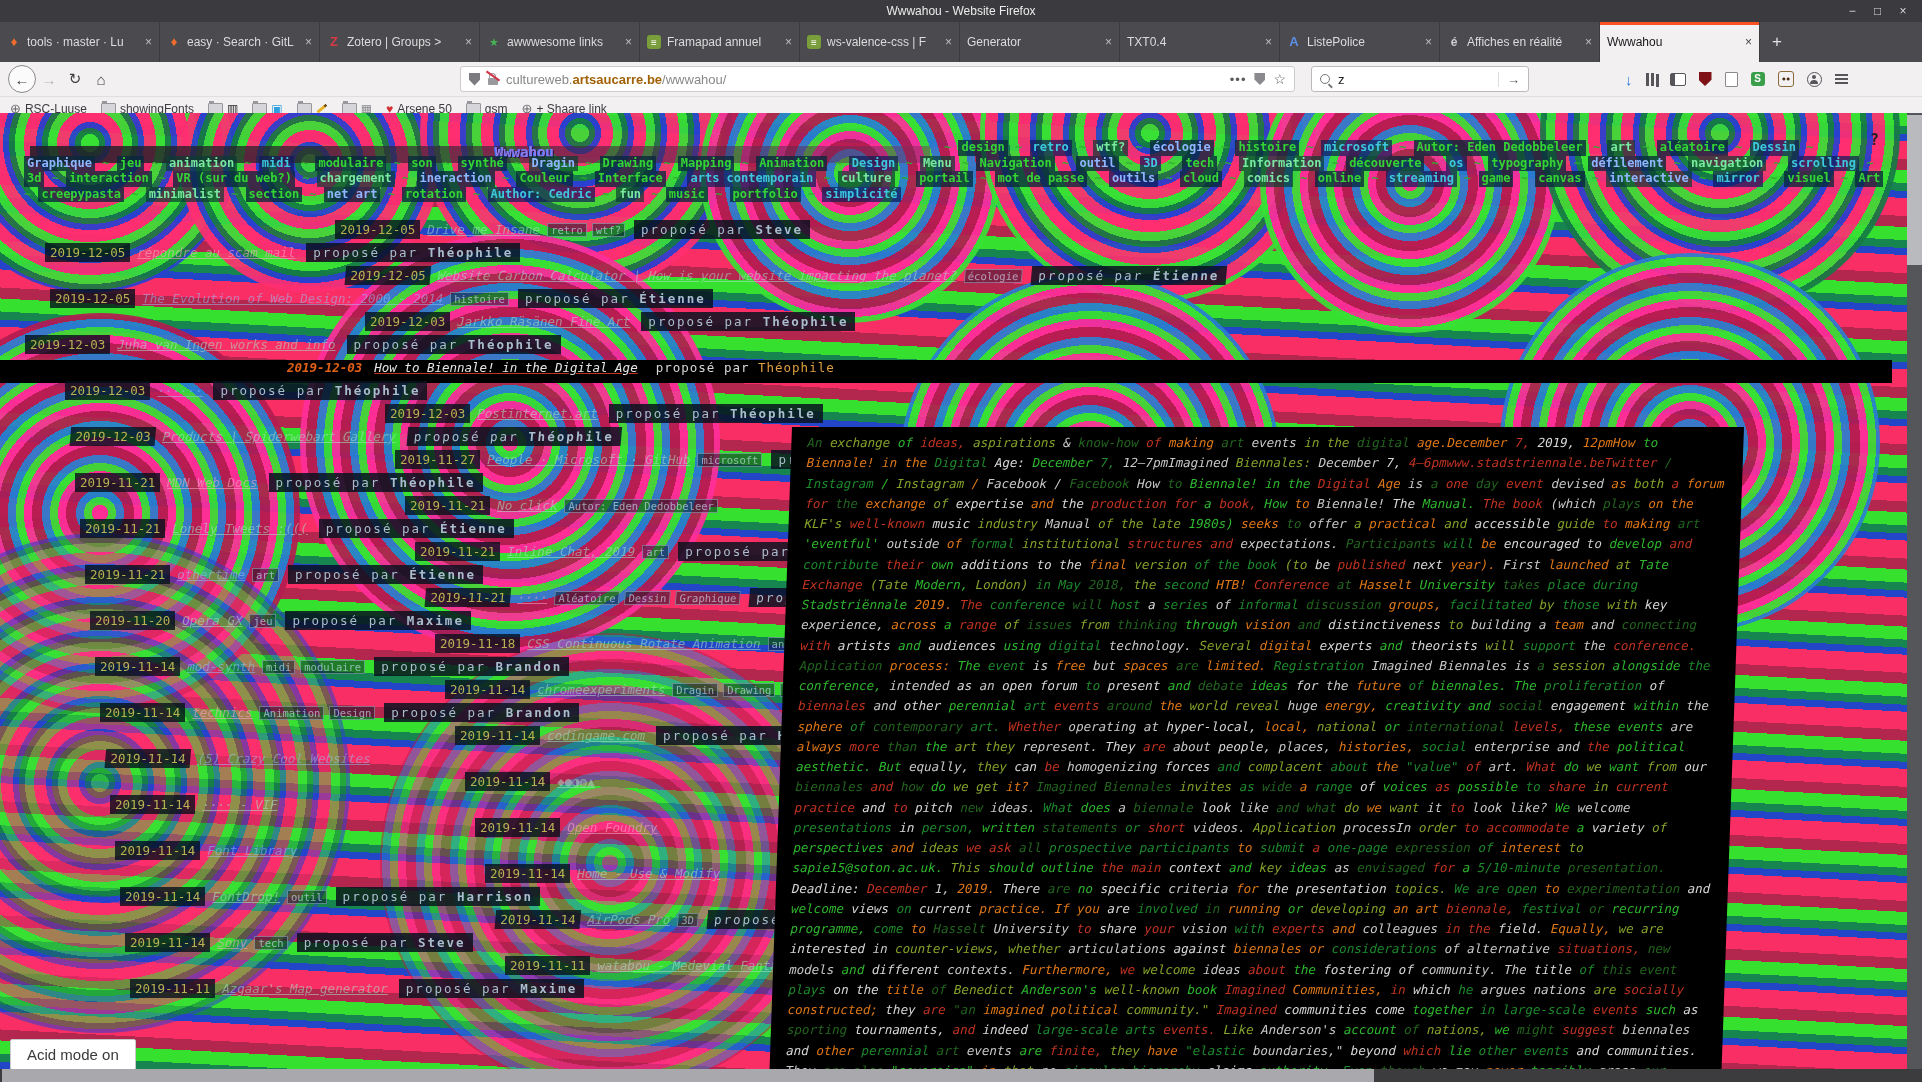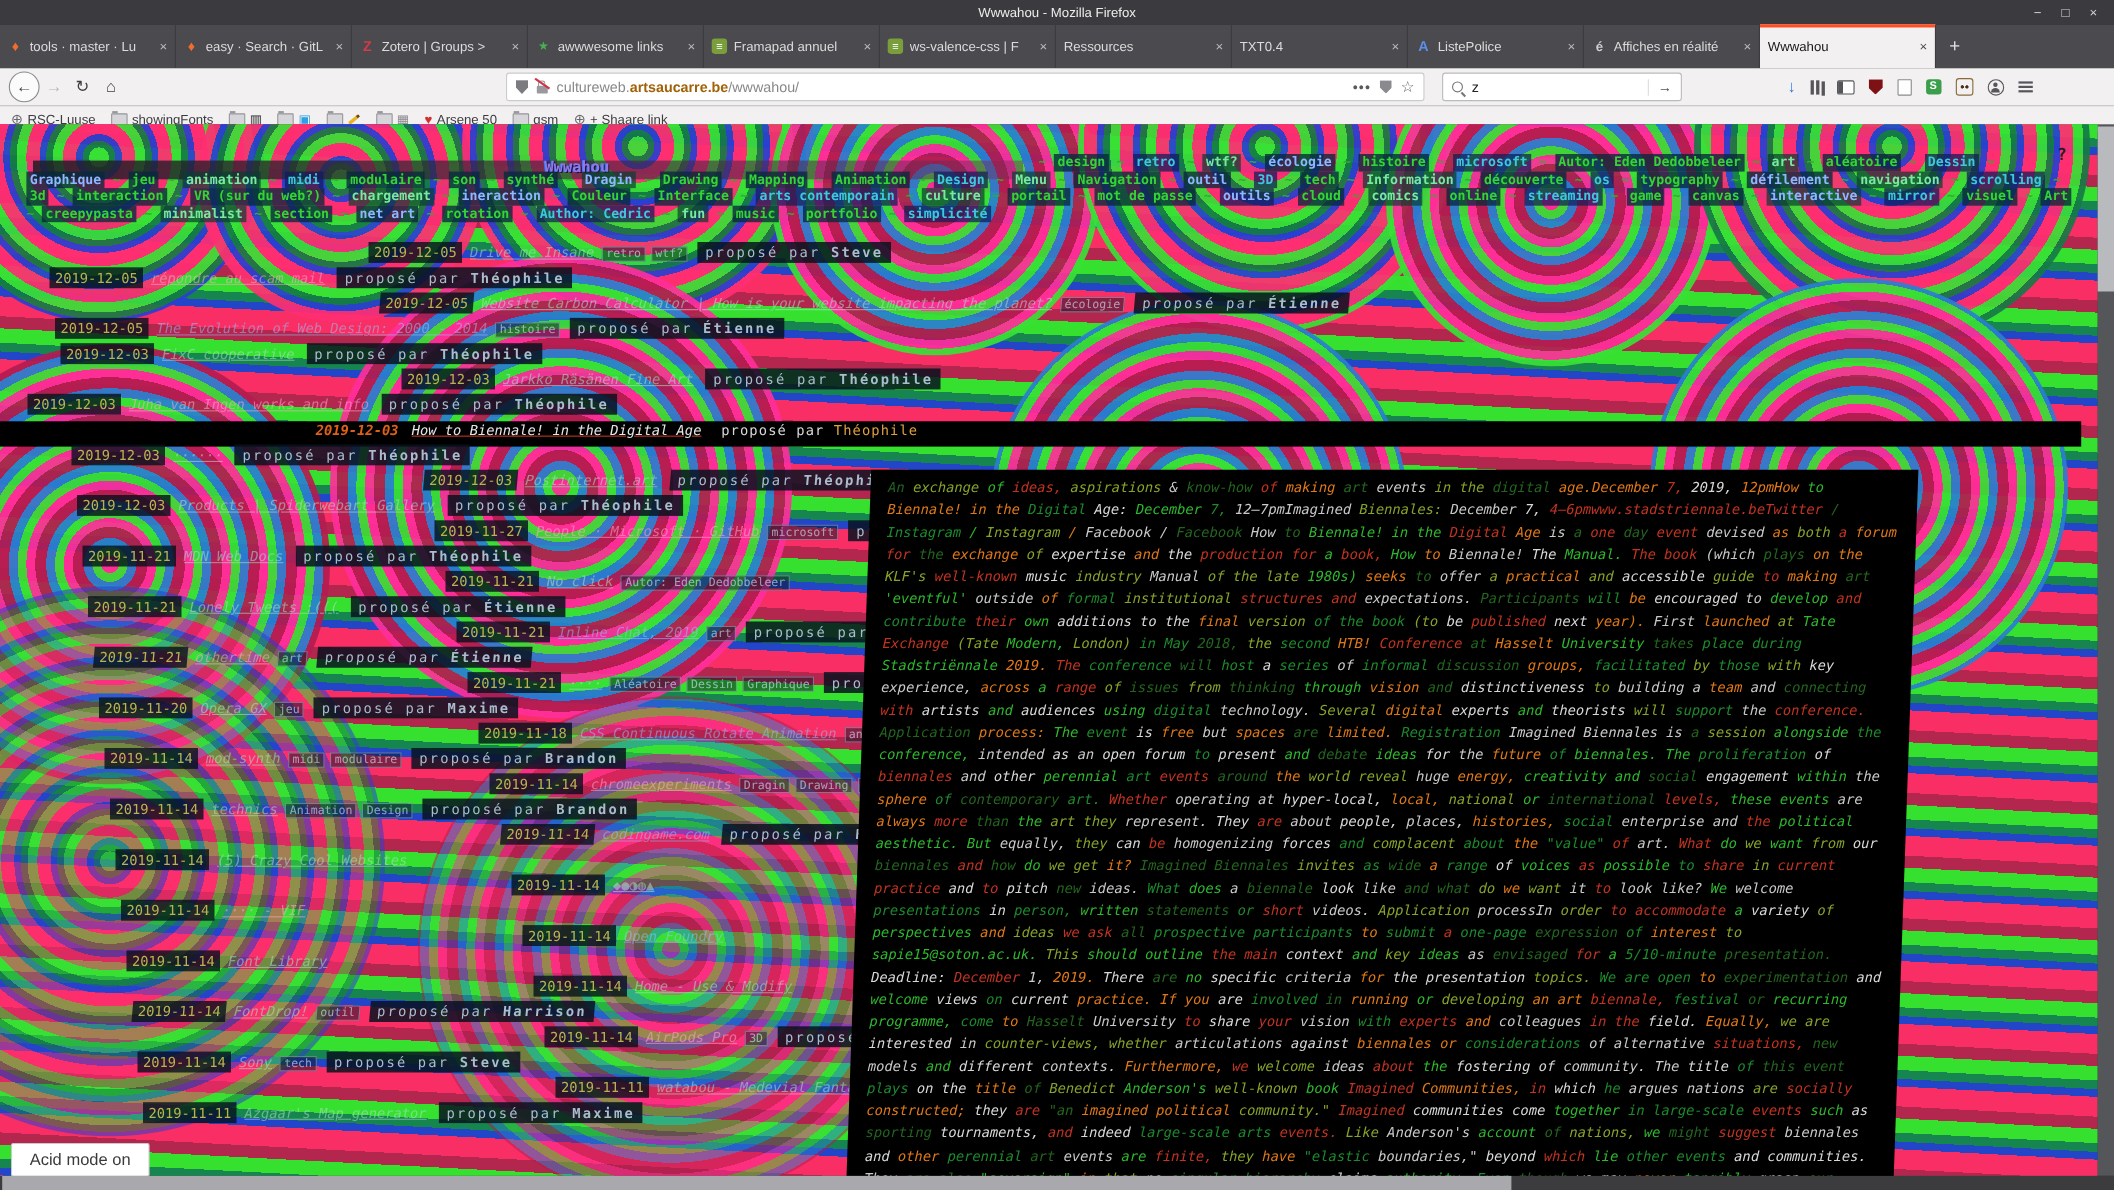--- a/index.html
+++ b/index.html
@@ -123,21 +123,21 @@
 
   .vscroll{position:absolute;right:0;top:113px;width:15px;height:956px;background:#55565a;z-index:9;}
   .vthumb{margin-top:2px;height:150px;background:#b9babd;}
   .hscroll{position:absolute;left:0;bottom:0;width:1922px;height:13px;background:#3c3c3f;z-index:9;}
   .hthumb{margin-left:2px;height:100%;width:1372px;background:#a9a9ad;}
 </style>
 </head>
 <body>
 
 <div class="titlebar">
-  <span>Wwwahou - Mozilla Firefox</span>
+  <span>Wwwahou - Website Firefox</span>
   <span class="winctl">
     <span>−</span>
     <span>□</span>
     <span>×</span>
   </span>
 </div>
 
 <div class="tabbar">
   <div class="tab">
       <span class="fav fav-gitlab"></span>
@@ -163,21 +163,21 @@
       <span class="fav fav-pad"></span>
       <span class="tlabel">Framapad annuel</span>
       <span class="tclose">×</span>
     </div>
     <div class="tab">
       <span class="fav fav-pad"></span>
       <span class="tlabel">ws-valence-css | F</span>
       <span class="tclose">×</span>
     </div>
     <div class="tab">
-      <span class="tlabel">Ressources</span>
+      <span class="tlabel">Generator</span>
       <span class="tclose">×</span>
     </div>
     <div class="tab">
       <span class="tlabel">TXT0.4</span>
       <span class="tclose">×</span>
     </div>
     <div class="tab">
       <span class="fav fav-fontA"></span>
       <span class="tlabel">ListePolice</span>
       <span class="tclose">×</span>
@@ -286,21 +286,20 @@
   <div class="titleband"></div>
   <span class="h1">Wwwahou</span>
 
   <div class="tagcloud"> ~ <span class="tag">design</span> ~ <span class="tag">retro</span> ~ <span class="tag">wtf?</span> ~ <span class="tag">écologie</span> ~ <span class="tag">histoire</span> ~ <span class="tag">microsoft</span> ~ <span class="tag">Autor: Eden Dedobbeleer</span> ~ <span class="tag">art</span> ~ <span class="tag">aléatoire</span> ~ <span class="tag">Dessin</span> ~ <span class="tag">Graphique</span> ~ <span class="tag">jeu</span> ~ <span class="tag">animation</span> ~ <span class="tag">midi</span> ~ <span class="tag">modulaire</span> ~ <span class="tag">son</span> ~ <span class="tag">synthé</span> ~ <span class="tag">Dragin</span> ~ <span class="tag">Drawing</span> ~ <span class="tag">Mapping</span> ~ <span class="tag">Animation</span> ~ <span class="tag">Design</span> ~ <span class="tag">Menu</span> ~ <span class="tag">Navigation</span> ~ <span class="tag">outil</span> ~ <span class="tag">3D</span> ~ <span class="tag">tech</span> ~ <span class="tag">Information</span> ~ <span class="tag">découverte</span> ~ <span class="tag">os</span> ~ <span class="tag">typography</span> ~ <span class="tag">défilement</span> ~ <span class="tag">navigation</span> ~ <span class="tag">scrolling</span> ~ <span class="tag">3d</span> ~ <span class="tag">interaction</span> ~ <span class="tag">VR (sur du web?)</span> ~ <span class="tag">chargement</span> ~ <span class="tag">ineraction</span> ~ <span class="tag">Couleur</span> ~ <span class="tag">Interface</span> ~ <span class="tag">arts contemporain</span> ~ <span class="tag">culture</span> ~ <span class="tag">portail</span> ~ <span class="tag">mot de passe</span> ~ <span class="tag">outils</span> ~ <span class="tag">cloud</span> ~ <span class="tag">comics</span> ~ <span class="tag">online</span> ~ <span class="tag">streaming</span> ~ <span class="tag">game</span> ~ <span class="tag">canvas</span> ~ <span class="tag">interactive</span> ~ <span class="tag">mirror</span> ~ <span class="tag">visuel</span> ~ <span class="tag">Art</span> ~ <span class="tag">creepypasta</span> ~ <span class="tag">minimalist</span> ~ <span class="tag">section</span> ~ <span class="tag">net art</span> ~ <span class="tag">rotation</span> ~ <span class="tag">Author: Cedric</span> ~ <span class="tag">fun</span> ~ <span class="tag">music</span> ~ <span class="tag">portfolio</span> ~ <span class="tag">simplicité</span></div>
 
   <div class="entries">
       <div class="entry" style="margin-left: 335px;"><span class="edate">2019-12-05</span><a class="etitle">Drive me Insane</a><span class="etag">retro</span><span class="etag">wtf?</span><span class="eauthor">proposé par <b>Steve</b></span></div>
       <div class="entry" style="margin-left: 45px;"><span class="edate">2019-12-05</span><a class="etitle">répondre au scam mail</a><span class="eauthor">proposé par <b>Théophile</b></span></div>
       <div class="entry" style="margin-left: 345px;"><span class="edate">2019-12-05</span><a class="etitle">Website Carbon Calculator | How is your website impacting the planet?</a><span class="etag">écologie</span><span class="eauthor">proposé par <b>Étienne</b></span></div>
       <div class="entry" style="margin-left: 50px;"><span class="edate">2019-12-05</span><a class="etitle">The Evolution of Web Design: 2000 - 2014</a><span class="etag">histoire</span><span class="eauthor">proposé par <b>Étienne</b></span></div>
-      <div class="entry" style="margin-left: 55px;"><span class="edate">2019-12-03</span><a class="etitle">FixC cooperative</a><span class="eauthor">proposé par <b>Théophile</b></span></div>
       <div class="entry" style="margin-left: 365px;"><span class="edate">2019-12-03</span><a class="etitle">Jarkko Räsänen Fine Art</a><span class="eauthor">proposé par <b>Théophile</b></span></div>
       <div class="entry" style="margin-left: 25px;"><span class="edate">2019-12-03</span><a class="etitle">Juha van Ingen works and info</a><span class="eauthor">proposé par <b>Théophile</b></span></div>
       <div class="entry hl"><span class="edate">2019-12-03</span><a class="etitle">How to Biennale! in the Digital Age</a><span class="eauthor">proposé par <b>Théophile</b></span></div>
       <div class="entry" style="margin-left: 65px;"><span class="edate">2019-12-03</span><a class="etitle">······</a><span class="eauthor">proposé par <b>Théophile</b></span></div>
       <div class="entry" style="margin-left: 385px;"><span class="edate">2019-12-03</span><a class="etitle">Postinternet.art</a><span class="eauthor">proposé par <b>Théophile</b></span></div>
       <div class="entry" style="margin-left: 70px;"><span class="edate">2019-12-03</span><a class="etitle">Products | Spiderwebart Gallery</a><span class="eauthor">proposé par <b>Théophile</b></span></div>
       <div class="entry" style="margin-left: 395px;"><span class="edate">2019-11-27</span><a class="etitle">People · Microsoft · GitHub</a><span class="etag">microsoft</span><span class="eauthor">proposé par <b>Théophile</b></span></div>
       <div class="entry" style="margin-left: 75px;"><span class="edate">2019-11-21</span><a class="etitle">MDN Web Docs</a><span class="eauthor">proposé par <b>Théophile</b></span></div>
       <div class="entry" style="margin-left: 405px;"><span class="edate">2019-11-21</span><a class="etitle">No click</a><span class="etag">Autor: Eden Dedobbeleer</span></div>
       <div class="entry" style="margin-left: 80px;"><span class="edate">2019-11-21</span><a class="etitle">Lonely Tweets :(((</a><span class="eauthor">proposé par <b>Étienne</b></span></div>

